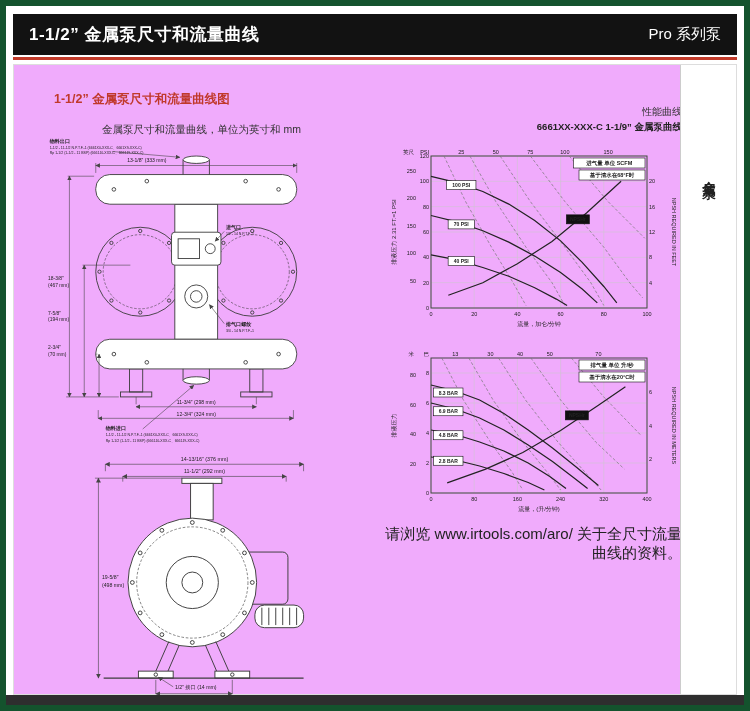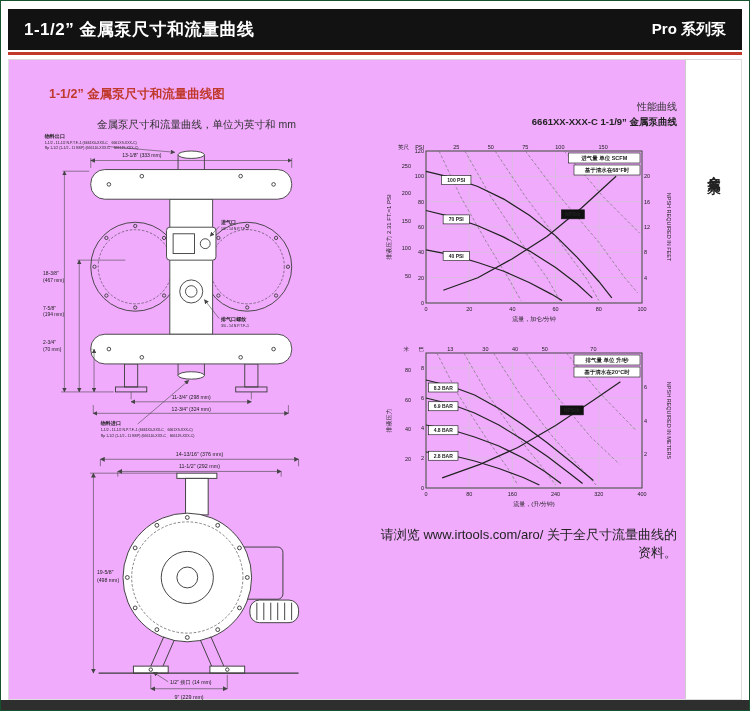--- a/index.html
+++ b/index.html
@@ -1,35 +1,35 @@
 <!DOCTYPE html>
 <html><head>
 <meta charset="utf-8">
 <style>
   *{margin:0;padding:0;box-sizing:border-box}
   html,body{width:750px;height:711px}
   body{position:relative;background:#f7f7f7;font-family:"Liberation Sans","DejaVu Sans",sans-serif;color:#222;overflow:hidden}
-  .page{position:absolute;inset:0;background:#fff;border:1px solid #14532d}
+  .page{position:absolute;inset:0;background:#fff;border:6px solid #14532d}
   .header-bar{position:absolute;top:8px;left:7px;right:7px;height:41px;background:#121212;display:flex;align-items:center;justify-content:space-between;padding:0 16px}
   .header-title{color:#fff;font-size:17px;font-weight:bold;letter-spacing:.5px}
-  .header-product{color:#fff;font-size:15px;font-weight:bold}
+  .header-product{color:#fff;font-size:15px;font-weight:normal}
   .red-rule{position:absolute;top:51px;left:7px;right:7px;height:3px;background:#c23b2a}
   .content{position:absolute;top:58px;left:7px;right:7px;bottom:10px;background:#f0abfc;border:1px solid #ddd}
   .section-heading{position:absolute;left:40px;top:26px;color:#c0392b;font-size:12.5px;font-weight:bold}
   .dims-note{position:absolute;left:88px;top:58px;font-size:10.5px;color:#333}
   .drawings{position:absolute;left:34px;top:70px;width:310px}
   .drawings svg{display:block}
   #side-view{margin-left:40px;margin-top:4px}
   .charts{position:absolute;left:368px;top:40px;width:300px;text-align:right}
   .chart-title{font-size:10px;color:#333}
   .chart-subtitle{font-size:9.5px;font-weight:bold;margin-top:2px}
   .charts svg{display:block;margin:0 auto}
   #chart1{margin-top:6px}
   #chart2{margin-top:12px}
-  .chart-footnote{font-size:13px;margin-top:16px;color:#222}
+  .chart-footnote{font-size:15px;margin-top:10px;color:#222}
   .side-tab{position:absolute;top:0;right:0;bottom:0;width:56px;border-left:1px solid #ccc;background:#fff}
   .side-tab-text{position:absolute;top:105px;left:50%;transform:translateX(-50%);writing-mode:vertical-rl;font-weight:bold;font-size:13.5px;letter-spacing:3px}
   .footer-bar{position:absolute;left:0;right:0;bottom:0;height:10px;background:#2e2e2e}
   svg text{fill:#222}
   .d-line{stroke:#444;stroke-width:.7;fill:none}
   .o{stroke:#3c3c3c;fill:none;stroke-width:1.1}
   .dim{font-size:6px}
   .dim-b{font-size:6.2px}
   .callout-t{font-size:6.2px;font-weight:bold}
   .callout-s{font-size:4.3px}

